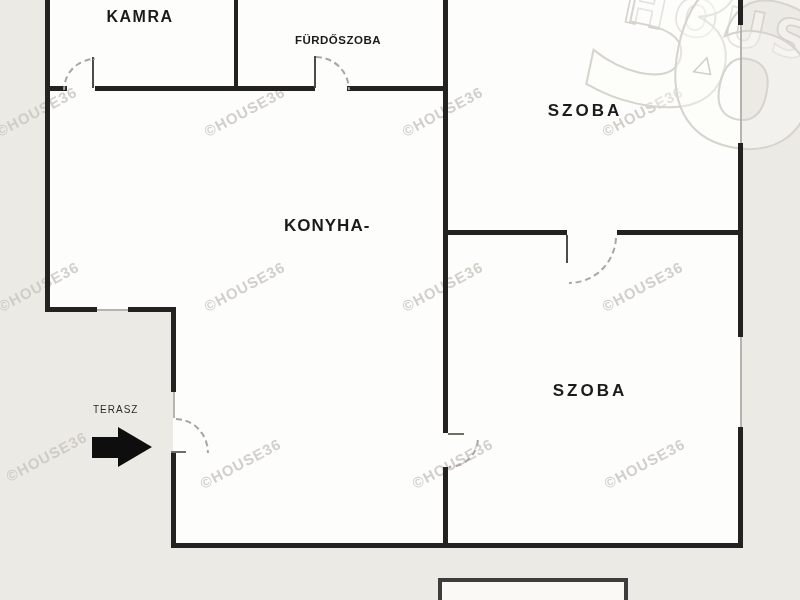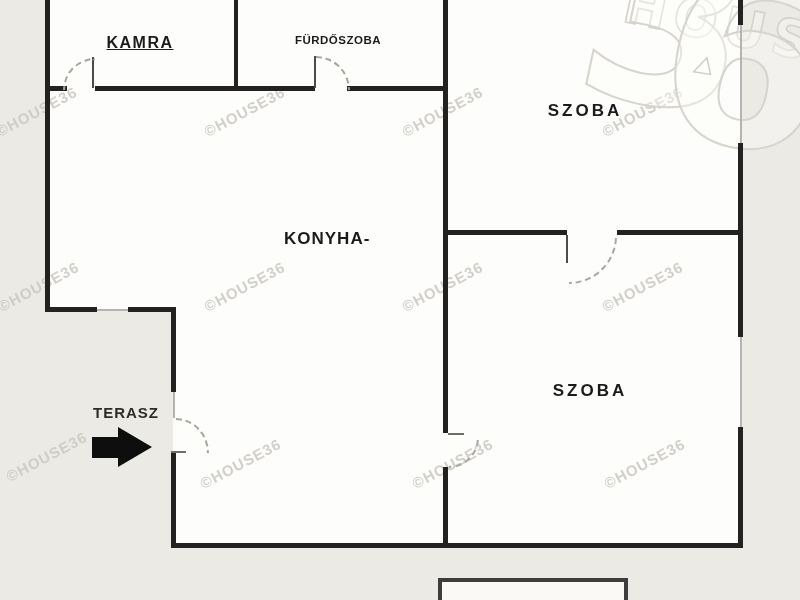--- a/index.html
+++ b/index.html
@@ -48,26 +48,26 @@
   .arc{position:absolute; z-index:2;}
   .arc-tl{border-top:2px dashed #A8A49D; border-left:2px dashed #A8A49D; border-top-left-radius:100% 100%;}
   .arc-tr{border-top:2px dashed #A8A49D; border-right:2px dashed #A8A49D; border-top-right-radius:100% 100%;}
   .arc-br{border-bottom:2px dashed #ABA7A0; border-right:2px dashed #ABA7A0; border-bottom-right-radius:100% 100%;}
 
   
   .annex{position:absolute; background:#3E3D3B; z-index:2;}
 
   
   .room-label{position:absolute; z-index:3; color:#1B1B1B; font-weight:bold; text-align:center;}
-  .lbl-kamra{left:95px; top:34px; width:90px; font-size:16px; letter-spacing:1.5px;text-decoration:underline;}
+  .lbl-kamra{left:95px; top:8px; width:90px; font-size:16px; letter-spacing:1.5px;}
   .lbl-furdo{left:276px; top:34px; width:124px; font-size:11.5px; letter-spacing:.5px;}
   .lbl-szoba-top{left:535px; top:101px; width:100px; font-size:17px; letter-spacing:3px;}
-  .lbl-konyha{left:284px; top:228px; width:120px; font-size:17px; letter-spacing:1px; text-align:left; line-height:22px;}
+  .lbl-konyha{left:284px; top:215px; width:120px; font-size:17px; letter-spacing:1px; text-align:left; line-height:22px;}
   .lbl-szoba-bottom{left:540px; top:381px; width:100px; font-size:17px; letter-spacing:3px;}
-  .lbl-terasz{position:absolute; left:93px; top:404px; z-index:3; color:#2E2C2A; font-weight:bold; font-size:15px; letter-spacing:1px;}
+  .lbl-terasz{position:absolute; left:93px; top:404px; z-index:3; color:#2E2C2A; font-weight:normal; font-size:10px; letter-spacing:1px;}
 
   
   .arrow{position:absolute; z-index:3;}
   .arrow-shaft{position:absolute; left:92px; top:437px; width:30px; height:21px; background:#0E0E0E;}
   .arrow-head{position:absolute; left:118px; top:427px; width:0; height:0;
     border-left:34px solid #0E0E0E; border-top:20px solid transparent; border-bottom:20px solid transparent;}
 </style>
 </head>
 <body>
 

